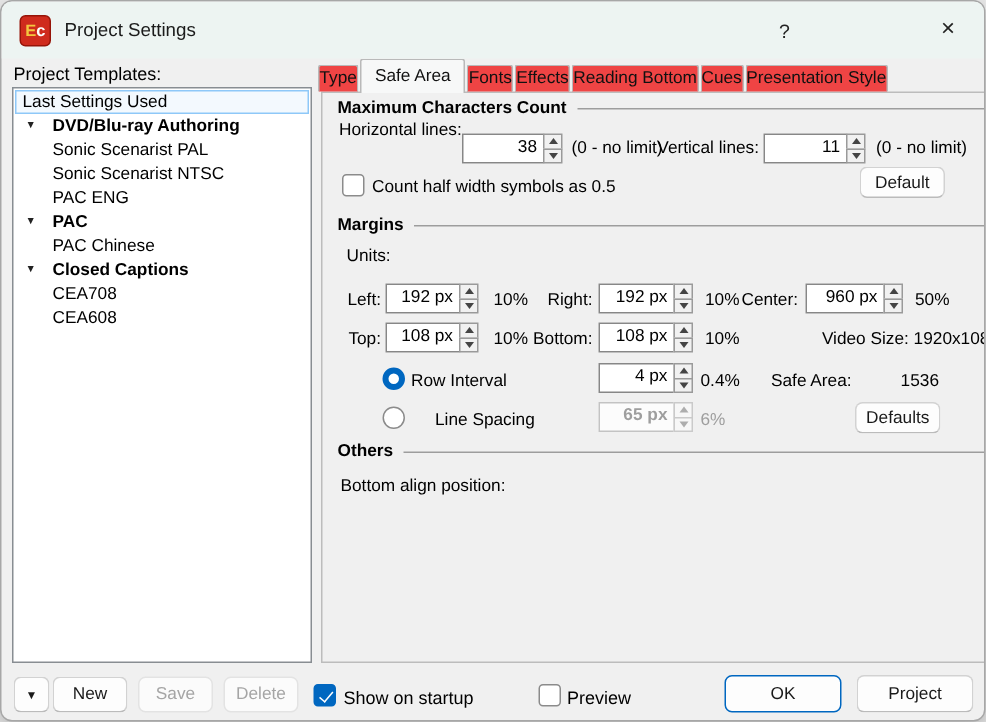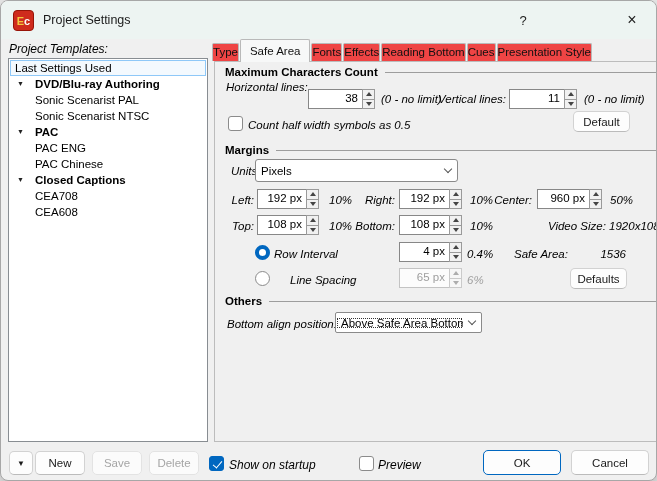--- a/index.html
+++ b/index.html
@@ -15,21 +15,21 @@
     position:absolute; left:12px; top:9px; width:21px; height:21px; border-radius:4px;
     background:#cf2b1d; border:1px solid #961408; display:flex; align-items:center; justify-content:center;
     font-size:11px; font-weight:bold;
   }
   .app-icon .e { color:#f3c73f; } .app-icon .c { color:#fdfdfd; }
   .win-title { position:absolute; left:42px; top:12px; font-size:12.5px; color:#1b1b1b; white-space:nowrap; }
   .tb-btn { position:absolute; top:5px; width:40px; height:28px; display:flex; align-items:center; justify-content:center; font-size:14px; color:#222; border-radius:4px; }
   .tb-help { left:502px; font-size:13px; }
   .tb-close { left:611px; font-size:16px; }
   
-  .lbl { position:absolute; font-size:11.5px; color:#000; white-space:nowrap; line-height:14px;font-style:italic; }
+  .lbl { position:absolute; font-size:11.5px; color:#000; white-space:nowrap; line-height:14px; }
   .lbl.right { text-align:right; }
   .lbl.gray { color:#9e9e9e; }
   .templates-label { left:8px; top:41px; font-size:12px; }
   .listbox {
     position:absolute; left:7px; top:57px; width:200px; height:384px;
     background:#fff; border:1px solid #888d92; overflow:hidden;
   }
   .lb-row { position:relative; height:16px; line-height:16px; font-size:11.5px; padding-left:26px; white-space:nowrap; color:#000; }
   .lb-row.cat { font-weight:bold; }
   .lb-row .exp { position:absolute; left:8px; top:0; font-size:7px; line-height:16px; color:#222; }
@@ -53,21 +53,21 @@
   .sec b { font-size:11.5px; font-weight:bold; white-space:nowrap; color:#000; }
   .sec .line { flex:1; height:1px; background:#9d9d9d; margin-top:1px; }
   
   .spin { position:absolute; display:flex; height:20px; font-size:11.5px; }
   .spin .sv { flex:1; background:#fff; border:1px solid #878787; text-align:right; padding:2px 4px 0 2px; white-space:nowrap; }
   .spin .sb { width:13px; margin-left:-1px; display:flex; flex-direction:column; }
   .spin .sbtn { flex:1; border:1px solid #9a9a9a; background:#f1f1f1; display:flex; align-items:center; justify-content:center; }
   .spin .sbtn + .sbtn { margin-top:-1px; }
   .tri-up { width:0; height:0; border-left:3px solid transparent; border-right:3px solid transparent; border-bottom:4px solid #444; }
   .tri-down { width:0; height:0; border-left:3px solid transparent; border-right:3px solid transparent; border-top:4px solid #444; }
-  .spin.disabled .sv { color:#9e9e9e; background:#fcfcfc; border-color:#c3c3c3; }
+  .spin.disabled .sv { color:#9e9e9e; background:#fcfcfc; border-color:#c3c3c3;font-weight:bold; }
   .spin.disabled .sbtn { border-color:#cacaca; background:#f7f7f7; }
   .spin.disabled .tri-up { border-bottom-color:#adadad; }
   .spin.disabled .tri-down { border-top-color:#adadad; }
   .combo { position:absolute; background:#fff; border:1px solid #8a8a8a; border-radius:2px; display:flex; align-items:center; font-size:11.5px; }
   .combo .txt { flex:1; padding:0 5px; white-space:nowrap; overflow:hidden; }
   .combo.focused .txt { outline:1px dotted #333; outline-offset:-2px; }
   .chev { width:18px; display:flex; align-items:center; justify-content:center; }
   .chev i { display:block; width:6px; height:6px; border-right:1.4px solid #555; border-bottom:1.4px solid #555; transform:rotate(45deg); margin-top:-3px; }
   .cb { position:absolute; width:15px; height:15px; border-radius:3px; }
   .cb.unchecked { background:#fff; border:1px solid #8b8b8b; }
@@ -101,22 +101,22 @@
         <span>×</span>
       </div>
   </div>
 
   <div class="lbl templates-label">Project Templates:</div>
   <div class="listbox">
     <div class="lb-row sel"><span>Last Settings Used</span></div>
     <div class="lb-row cat"><span class="exp">▼</span><span>DVD/Blu-ray Authoring</span></div>
     <div class="lb-row"><span>Sonic Scenarist PAL</span></div>
     <div class="lb-row"><span>Sonic Scenarist NTSC</span></div>
+    <div class="lb-row"><span>PAC ENG</span></div>
     <div class="lb-row cat"><span class="exp">▼</span><span>PAC</span></div>
-    <div class="lb-row"><span>PAC ENG</span></div>
     <div class="lb-row"><span>PAC Chinese</span></div>
     <div class="lb-row cat"><span class="exp">▼</span><span>Closed Captions</span></div>
     <div class="lb-row"><span>CEA708</span></div>
     <div class="lb-row"><span>CEA608</span></div>
   </div>
 
   <div class="tabs">
     <div class="tab">Type</div>
     <div class="tab active">Safe Area</div>
     <div class="tab">Fonts</div>
@@ -160,26 +160,20 @@
     <div class="lbl" style="left:369px; top:30px;">(0 - no limit)</div>
     <div class="cb unchecked" style="left:13px; top:54px;"></div>
     <div class="lbl" style="left:33px; top:56px;">Count half width symbols as 0.5</div>
     <div class="btn" style="left:358px; top:49px; width:57px; height:21px;">Default</div>
 
     <div class="sec" style="top:82px;">
       <b>Margins</b>
         <span class="line"></span>
     </div>
     <div class="lbl" style="left:16px; top:102px;">Units:</div>
-    <div class="combo" style="left:40px; top:97px; width:203px; height:23px; border-radius:3px;">
-      <span class="txt">Pixels</span>
-      <span class="chev">
-          <i></i>
-        </span>
-    </div>
 
     <div class="lbl right" style="left:8px; top:131px; width:31px;">Left:</div>
     <div class="spin" style="left:42px; top:127px; width:62px;">
       <div class="sv">192 px</div>
       <div class="sb">
           <div class="sbtn">
             <i class="tri-up"></i>
           </div>
           <div class="sbtn">
             <i class="tri-down"></i>
@@ -273,34 +267,28 @@
         </div>
     </div>
     <div class="lbl gray" style="left:252px; top:211px;">6%</div>
     <div class="btn" style="left:355px; top:206px; width:57px; height:21px;">Defaults</div>
 
     <div class="sec" style="top:233px;">
       <b>Others</b>
         <span class="line"></span>
     </div>
     <div class="lbl" style="left:12px; top:255px;">Bottom align position:</div>
-    <div class="combo focused" style="left:120px; top:250px; width:147px; height:21px;">
-      <span class="txt">Above Safe Area Bottom</span>
-      <span class="chev">
-          <i></i>
-        </span>
-    </div>
   </div>
 
   <div class="btn" style="left:8px; top:450px; width:24px; height:24px;">
       <span style="font-size:8px;">▼</span>
     </div>
   <div class="btn" style="left:34px; top:450px; width:50px; height:24px;">New</div>
   <div class="btn disabled" style="left:91px; top:450px; width:50px; height:24px;">Save</div>
   <div class="btn disabled" style="left:148px; top:450px; width:50px; height:24px;">Delete</div>
   <div class="cb checked" style="left:208px; top:455px;"></div>
   <div class="lbl" style="left:228px; top:457px; font-size:12px;">Show on startup</div>
   <div class="cb unchecked" style="left:358px; top:455px;"></div>
   <div class="lbl" style="left:377px; top:457px; font-size:12px;">Preview</div>
   <div class="btn primary" style="left:482px; top:449px; width:78px; height:25px;">OK</div>
-  <div class="btn" style="left:570px; top:449px; width:78px; height:25px;">Cancel</div>
+  <div class="btn" style="left:570px; top:449px; width:78px; height:25px;">Project</div>
 
 </div>
 
 </body></html>

